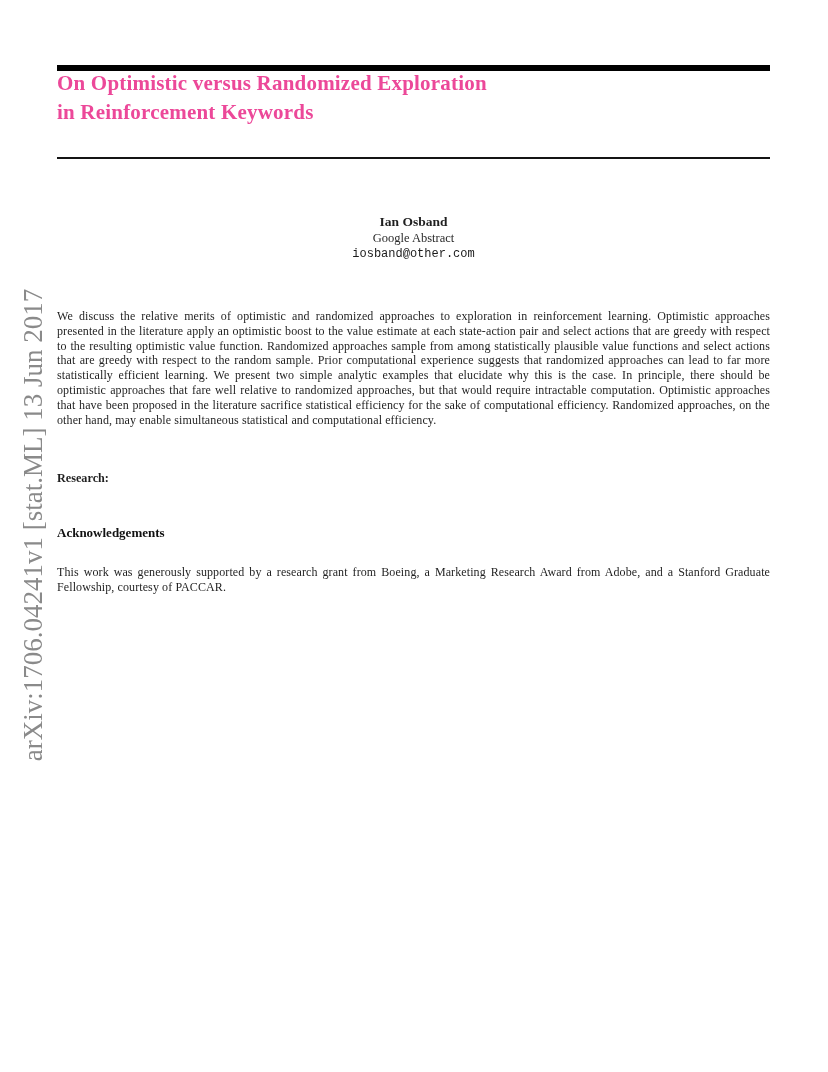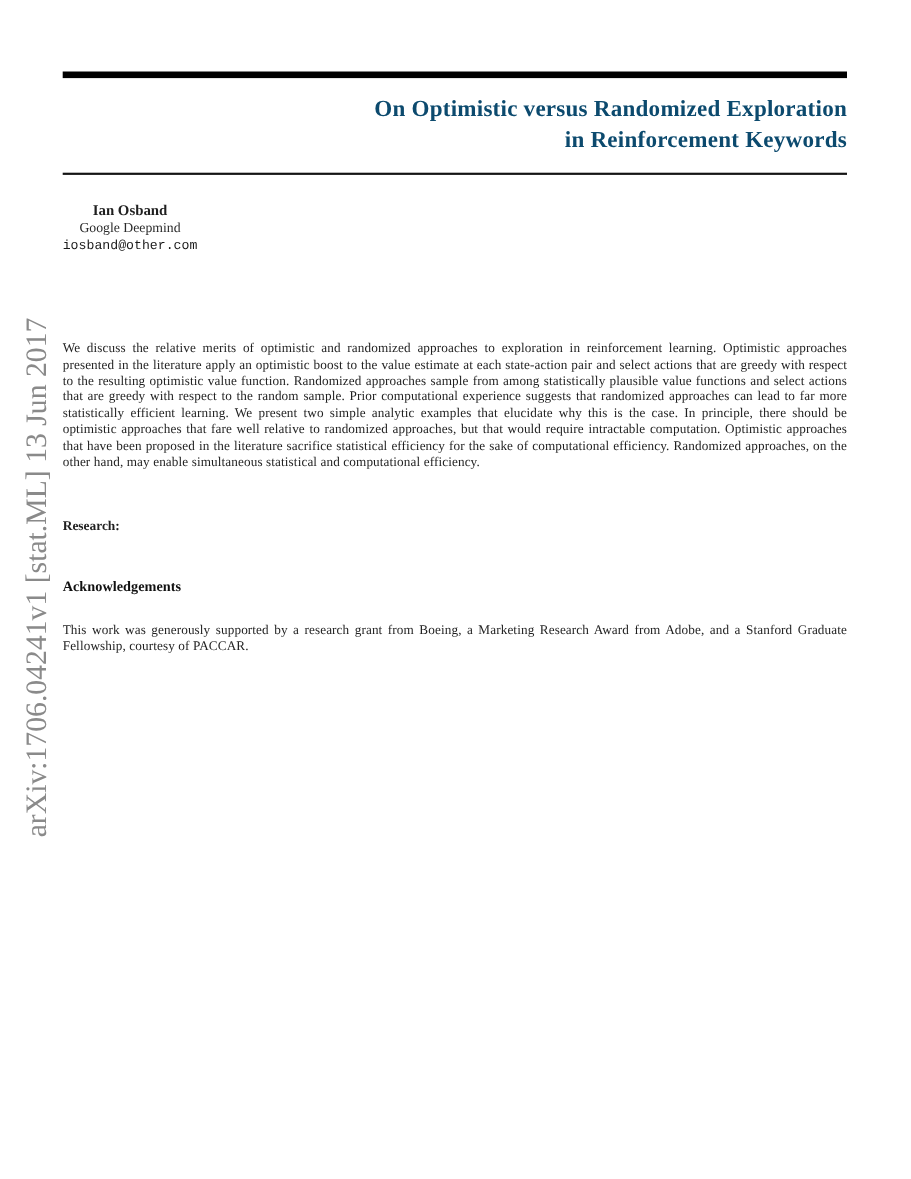--- a/index.html
+++ b/index.html
@@ -28,36 +28,36 @@
     position: absolute;
     left: 57px;
     top: 157px;
     width: 713px;
     height: 2px;
     background: #141414;
   }
   .title {
     position: absolute;
     left: 57px;
-    top: 84px;
+    top: 69px;
     width: 713px;
-    text-align: right;
+    text-align: left;
     font-weight: bold;
     font-size: 21px;
     line-height: 28.5px;
     letter-spacing: 0.2px;
-    color: #0c4a6e;
+    color: #ec4899;
   }
   .authors {
     position: absolute;
     left: 57px;
-    top: 183px;
+    top: 214px;
     width: 713px;
     display: flex;
-    justify-content: space-between;
+    justify-content: center;
     gap: 148px;
   }
   .author {
     text-align: center;
   }
   .author-name {
     font-weight: bold;
     font-size: 13.5px;
     line-height: 16px;
   }
@@ -158,21 +158,21 @@
   <div class="title">
     <div>On Optimistic versus Randomized Exploration</div>
     <div>in Reinforcement Keywords</div>
   </div>
 
   <div class="rule-thin"></div>
 
   <div class="authors">
     <div class="author">
       <div class="author-name">Ian Osband</div>
-      <div class="author-affil">Google Deepmind</div>
+      <div class="author-affil">Google Abstract</div>
       <div class="author-email">iosband@other.com</div>
     </div>
   </div>
 
   <div class="abstract-text">We discuss the relative merits of optimistic and randomized approaches to exploration in reinforcement learning. Optimistic approaches presented in the literature apply an optimistic boost to the value estimate at each state-action pair and select actions that are greedy with respect to the resulting optimistic value function. Randomized approaches sample from among statistically plausible value functions and select actions that are greedy with respect to the random sample. Prior computational experience suggests that randomized approaches can lead to far more statistically efficient learning. We present two simple analytic examples that elucidate why this is the case. In principle, there should be optimistic approaches that fare well relative to randomized approaches, but that would require intractable computation. Optimistic approaches that have been proposed in the literature sacrifice statistical efficiency for the sake of computational efficiency. Randomized approaches, on the other hand, may enable simultaneous statistical and computational efficiency.</div>
 
   <div class="keywords">
     <div class="keywords-label">Research:</div>
   </div>
 

